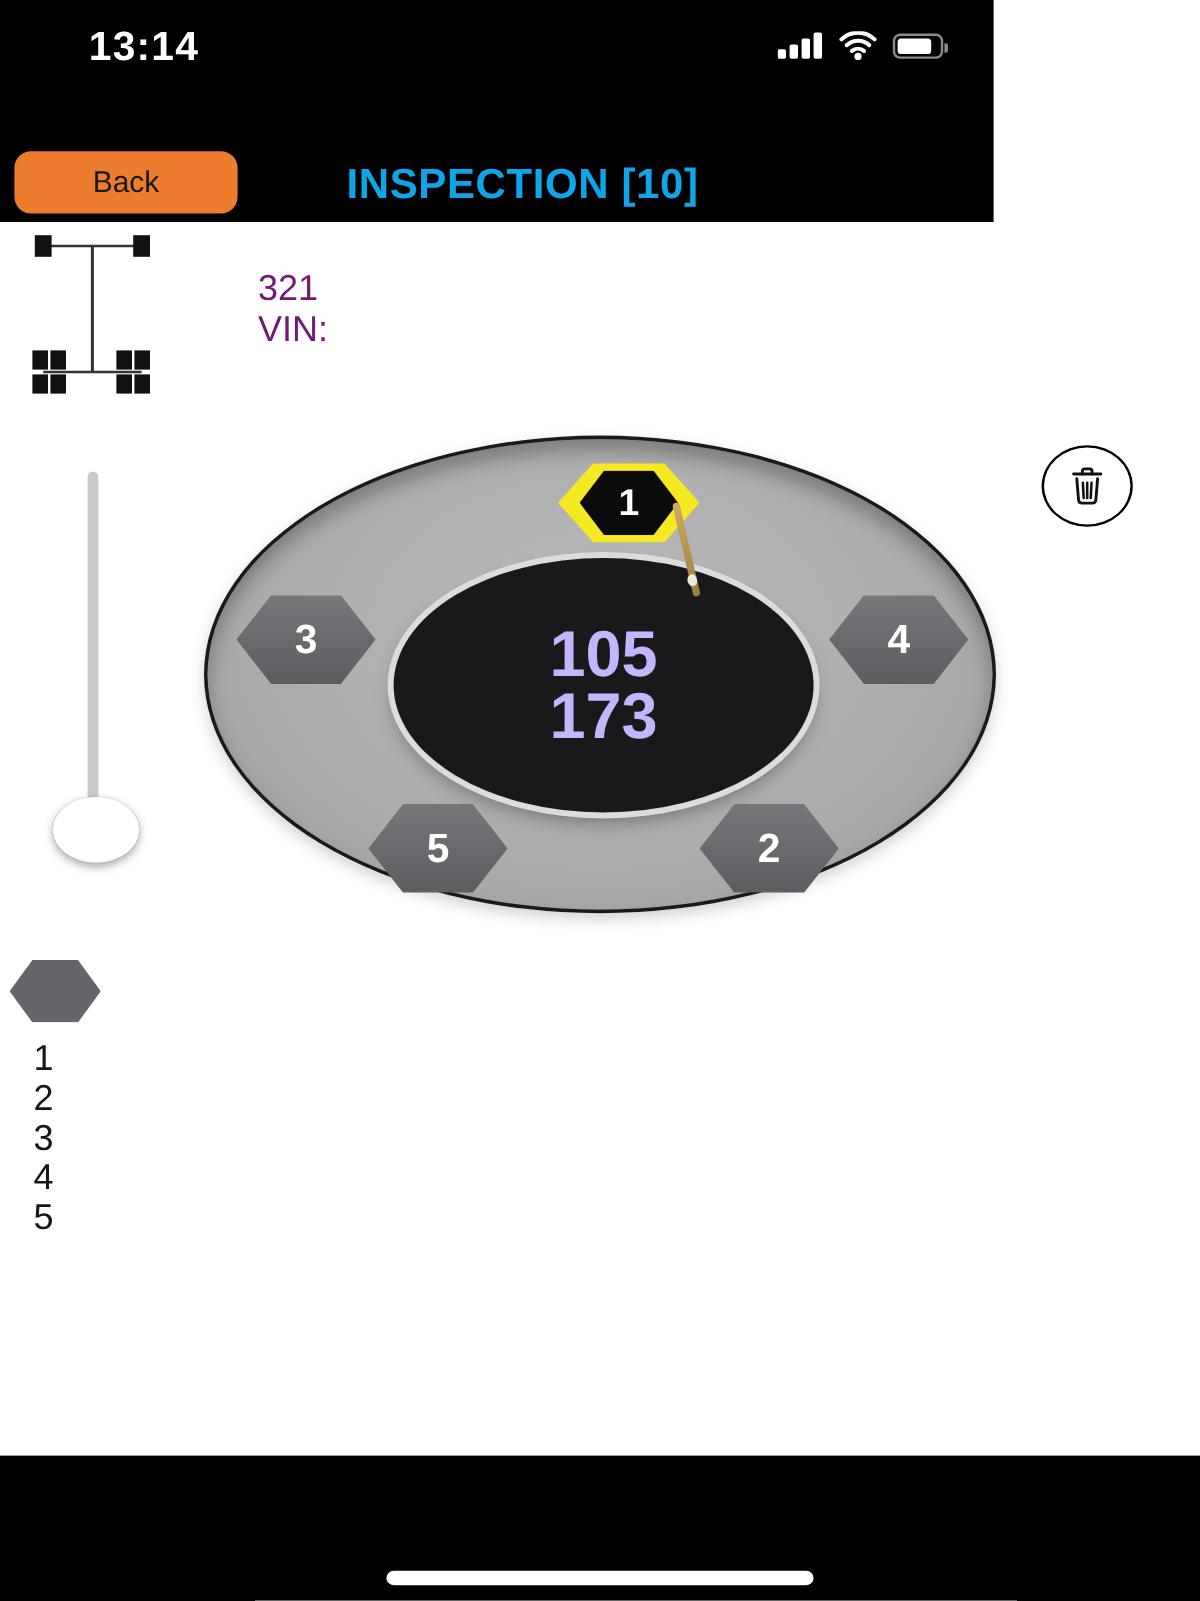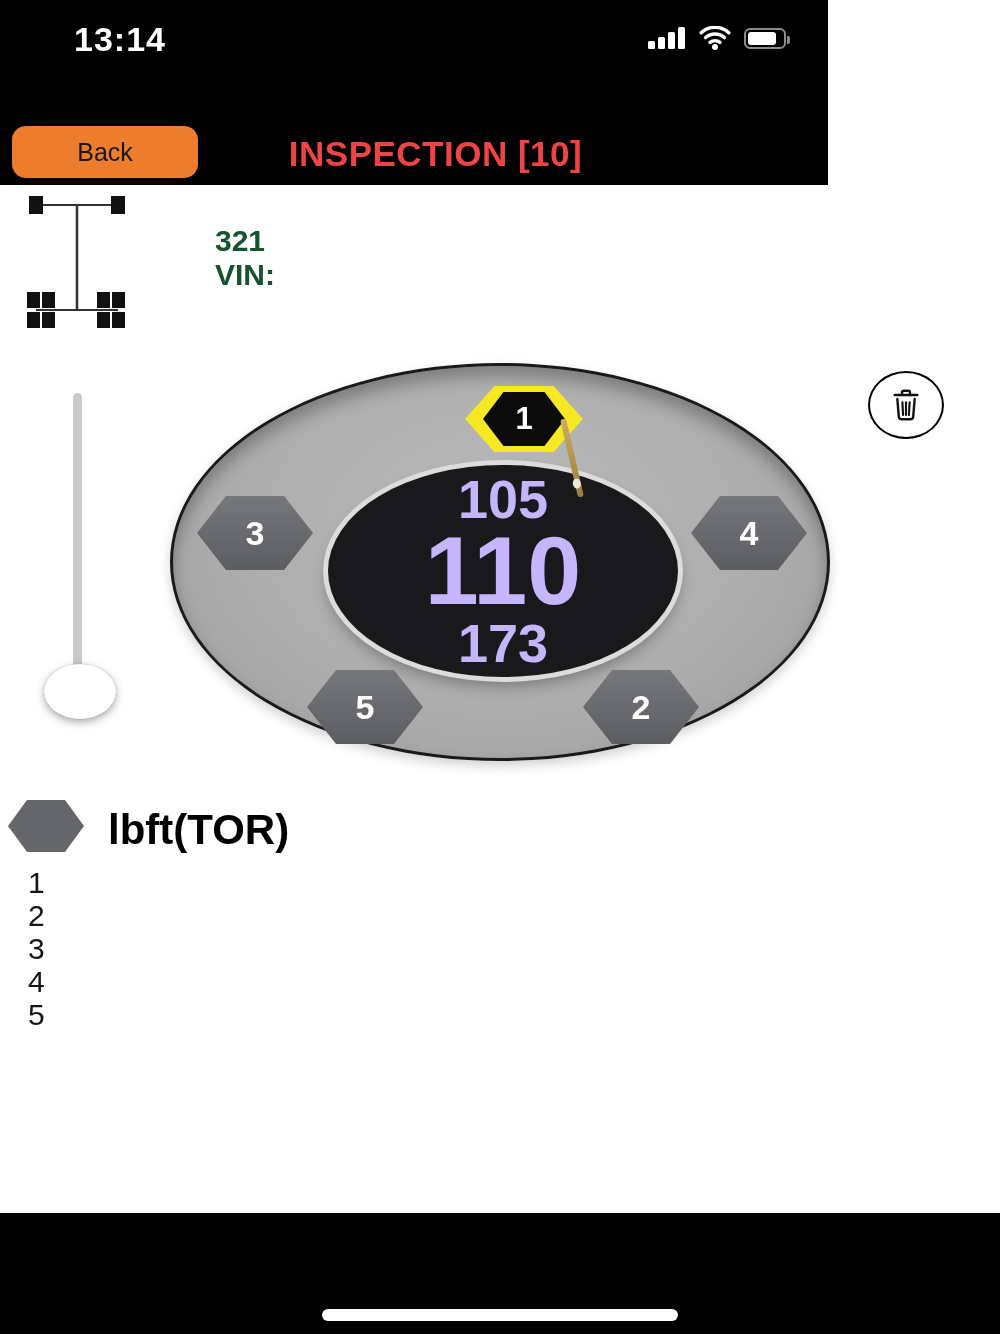--- a/index.html
+++ b/index.html
@@ -22,26 +22,26 @@
   .battery-nub { position:absolute; right:-6px; top:6px; width:3px; height:8px; background:rgba(255,255,255,.55); border-radius:0 2px 2px 0; }
 
   .back-btn {
     position:absolute; left:12px; top:126px; width:186px; height:52px;
     background:#ED7D2C; border:none; border-radius:14px;
     color:#18181a; font-size:25px; font-family:"Liberation Sans", sans-serif;
     display:flex; align-items:center; justify-content:center; cursor:pointer;
   }
   .nav-title {
     position:absolute; left:0; right:0; top:134px; text-align:center;
-    color:#ef4444; font-size:35px; font-weight:700; letter-spacing:.5px;padding-left:43px;
+    color:#0ea5e9; font-size:35px; font-weight:700; letter-spacing:.5px;padding-left:43px;
   }
 
   
   .axle-svg { position:absolute; left:25px; top:190px; }
-  .vehicle-info { position:absolute; left:215px; top:224px; font-size:30px; line-height:34px; color:#14532d;font-weight:bold; }
+  .vehicle-info { position:absolute; left:215px; top:224px; font-size:30px; line-height:34px; color:#701a75; }
 
   
   .trash-btn {
     position:absolute; left:868px; top:371px; width:76px; height:68px;
     background:#fff; border:2.5px solid #000; border-radius:50%;
     display:flex; align-items:center; justify-content:center; cursor:pointer;
   }
 
   
   .slider-track { position:absolute; left:73px; top:393px; width:9px; height:308px; background:#c9c9c9; border-radius:5px; }
@@ -176,21 +176,20 @@
       <path d="M9.3 11.5 l.5 9.5 M12 11.5 v9.5 M14.7 11.5 l-.5 9.5" stroke="#111" stroke-width="1.6" fill="none" stroke-linecap="round"></path>
     </svg>
   </button>
 
   <div class="slider-track"></div>
   <div class="slider-thumb"></div>
 
   <div class="wheel">
     <div class="hub">
       <div class="torque-min">105</div>
-      <div class="torque-target">110</div>
       <div class="torque-max">173</div>
     </div>
 
     <div class="nut nut-pos-top selected">
       <div class="nut-outline"></div>
       <div class="nut-body">1</div>
     </div>
     <div class="nut nut-pos-br">
 
       <div class="nut-body">2</div>
@@ -205,21 +204,20 @@
     </div>
     <div class="nut nut-pos-bl">
 
       <div class="nut-body">5</div>
     </div>
 
     <div class="needle"></div>
   </div>
 
   <div class="legend-hex"></div>
-  <div class="legend-label">lbft(TOR)</div>
 
   <div class="rows">
     <div class="row">1</div>
     <div class="row">2</div>
     <div class="row">3</div>
     <div class="row">4</div>
     <div class="row">5</div>
   </div>
 
   <div class="bottom-bar">

